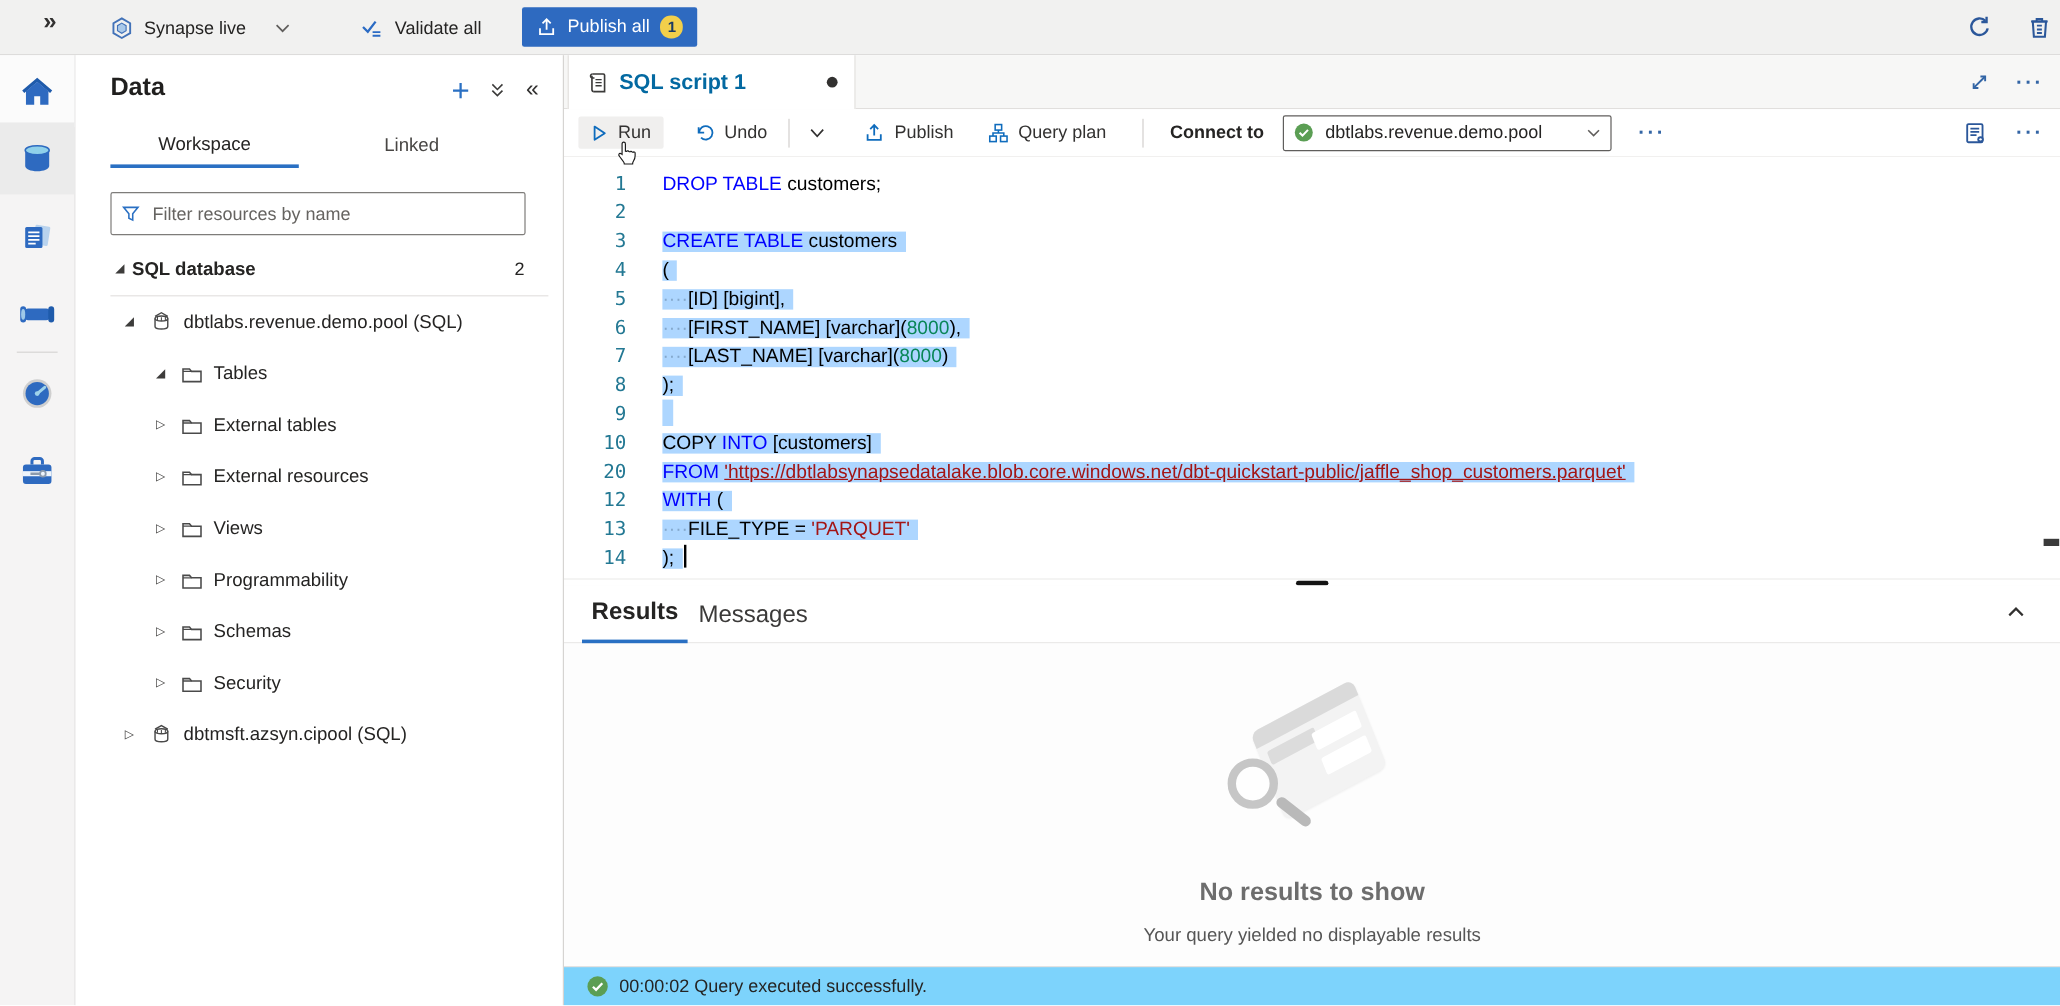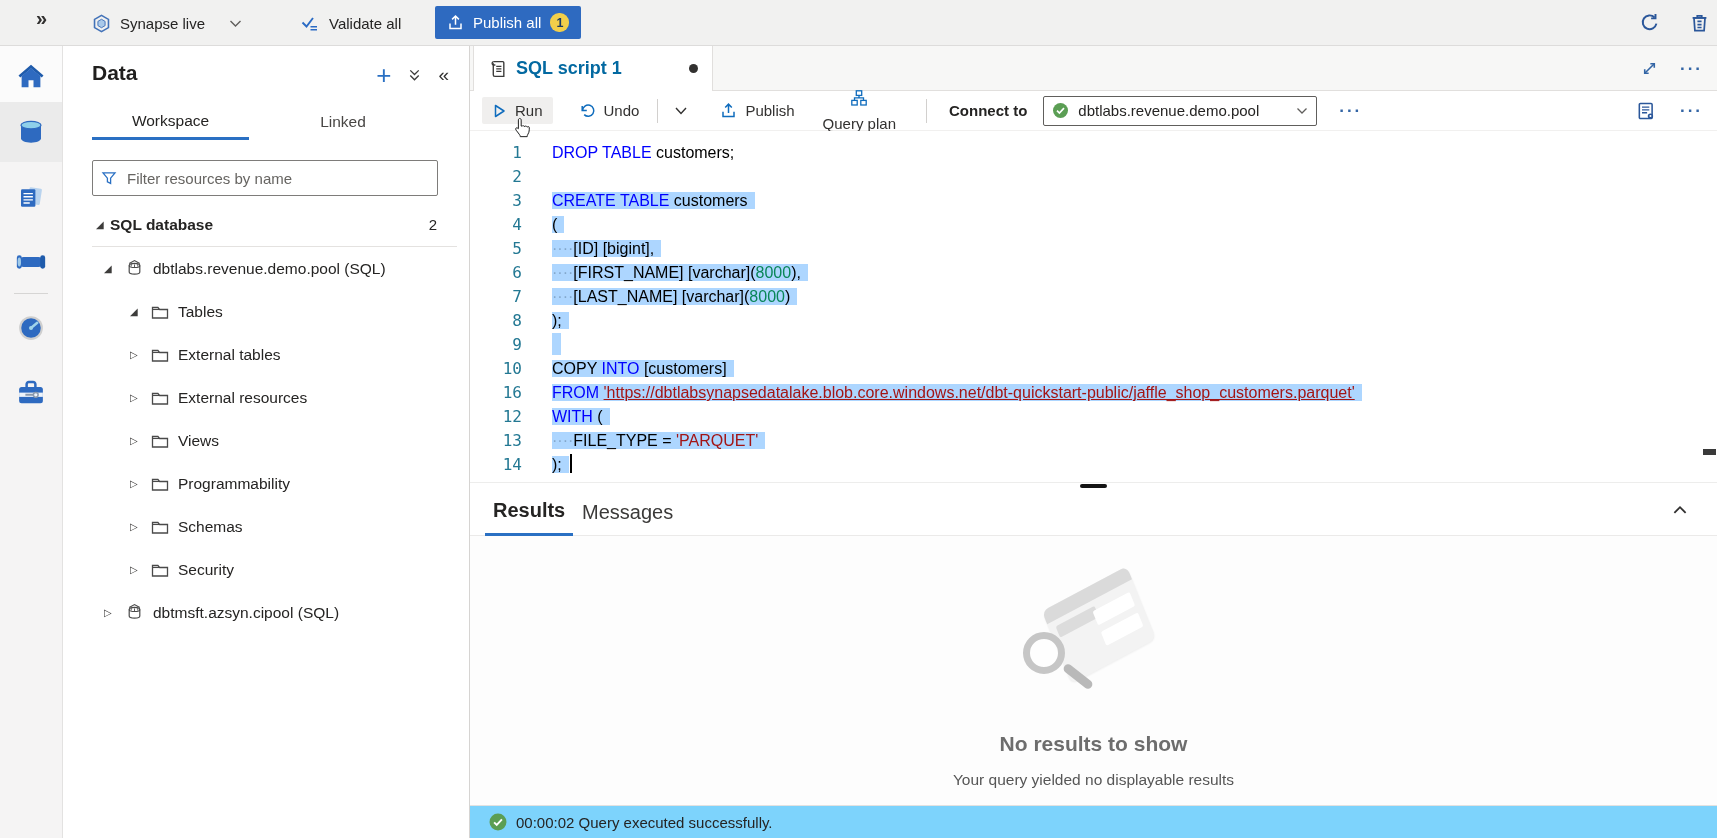--- a/index.html
+++ b/index.html
@@ -429,21 +429,21 @@
       </div>
       <div class="tbtn" style="margin-left:14px;">
         <span>
           <svg width="17" height="17" viewBox="0 0 17 17">
               <path d="M8.5 11 V2.5 M5.2 5.6 L8.5 2.2 L11.8 5.6" fill="none" stroke="#0f6cbd" stroke-width="1.5"></path>
               <path d="M3 9.8 V14.6 H14 V9.8" fill="none" stroke="#0f6cbd" stroke-width="1.5"></path>
             </svg>
         </span>
         <span>Publish</span>
       </div>
-      <div class="tbtn" style="margin-left:8px;flex-direction:column;">
+      <div class="tbtn" style="margin-left:8px;">
         <span>
           <svg width="18" height="18" viewBox="0 0 18 18">
               <rect x="6.3" y="1.8" width="5.4" height="4.6" fill="none" stroke="#0f6cbd" stroke-width="1.3"></rect>
               <rect x="1.8" y="11.4" width="5.4" height="4.6" fill="none" stroke="#0f6cbd" stroke-width="1.3"></rect>
               <rect x="10.8" y="11.4" width="5.4" height="4.6" fill="none" stroke="#0f6cbd" stroke-width="1.3"></rect>
               <path d="M9 6.4 V8.9 M4.5 11.4 V8.9 H13.5 V11.4" fill="none" stroke="#0f6cbd" stroke-width="1.3"></path>
             </svg>
         </span>
         <span>Query plan</span>
       </div>
@@ -482,21 +482,21 @@
           <div class="cl"><span class="ln">1</span><span class="lc"><span class="tk-kw">DROP</span><span class="tk-pl"> </span><span class="tk-kw">TABLE</span><span class="tk-pl"> customers;</span></span></div>
           <div class="cl"><span class="ln">2</span><span class="lc"></span></div>
           <div class="cl"><span class="ln">3</span><span class="lc"><span class="selbg"><span class="tk-kw">CREATE</span><span class="tk-pl"> </span><span class="tk-kw">TABLE</span><span class="tk-pl"> customers</span></span></span></div>
           <div class="cl"><span class="ln">4</span><span class="lc"><span class="selbg"><span class="tk-pl">(</span></span></span></div>
           <div class="cl"><span class="ln">5</span><span class="lc"><span class="selbg"><span class="tk-ws">····</span><span class="tk-pl">[ID] [bigint],</span></span></span></div>
           <div class="cl"><span class="ln">6</span><span class="lc"><span class="selbg"><span class="tk-ws">····</span><span class="tk-pl">[FIRST_NAME] [varchar](</span><span class="tk-num">8000</span><span class="tk-pl">),</span></span></span></div>
           <div class="cl"><span class="ln">7</span><span class="lc"><span class="selbg"><span class="tk-ws">····</span><span class="tk-pl">[LAST_NAME] [varchar](</span><span class="tk-num">8000</span><span class="tk-pl">)</span></span></span></div>
           <div class="cl"><span class="ln">8</span><span class="lc"><span class="selbg"><span class="tk-pl">);</span></span></span></div>
           <div class="cl"><span class="ln">9</span><span class="lc"><span class="selbg selempty"></span></span></div>
           <div class="cl"><span class="ln">10</span><span class="lc"><span class="selbg"><span class="tk-pl">COPY </span><span class="tk-kw">INTO</span><span class="tk-pl"> [customers]</span></span></span></div>
-          <div class="cl"><span class="ln">16</span><span class="lc"><span class="selbg"><span class="tk-kw">FROM</span><span class="tk-pl"> </span><span class="tk-url">'https://dbtlabsynapsedatalake.blob.core.windows.net/dbt-quickstart-public/jaffle_shop_customers.parquet'</span></span></span></div>
+          <div class="cl"><span class="ln">20</span><span class="lc"><span class="selbg"><span class="tk-kw">FROM</span><span class="tk-pl"> </span><span class="tk-url">'https://dbtlabsynapsedatalake.blob.core.windows.net/dbt-quickstart-public/jaffle_shop_customers.parquet'</span></span></span></div>
           <div class="cl"><span class="ln">12</span><span class="lc"><span class="selbg"><span class="tk-kw">WITH</span><span class="tk-pl"> (</span></span></span></div>
           <div class="cl"><span class="ln">13</span><span class="lc"><span class="selbg"><span class="tk-ws">····</span><span class="tk-pl">FILE_TYPE = </span><span class="tk-str">'PARQUET'</span></span></span></div>
           <div class="cl"><span class="ln">14</span><span class="lc"><span class="selbg"><span class="tk-pl">);</span></span><span class="caret"></span></span></div>
         </div>
       <div class="ovr-mark"></div>
     </div>
 
     <div class="sash">
       <div class="sash-handle"></div>
     </div>

